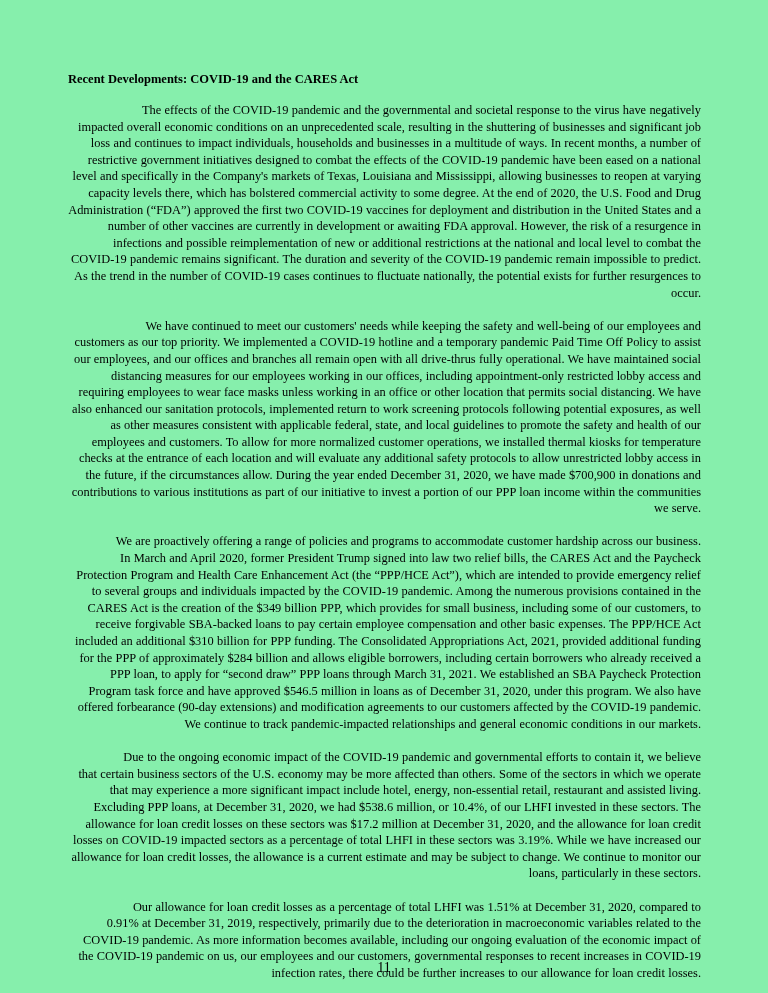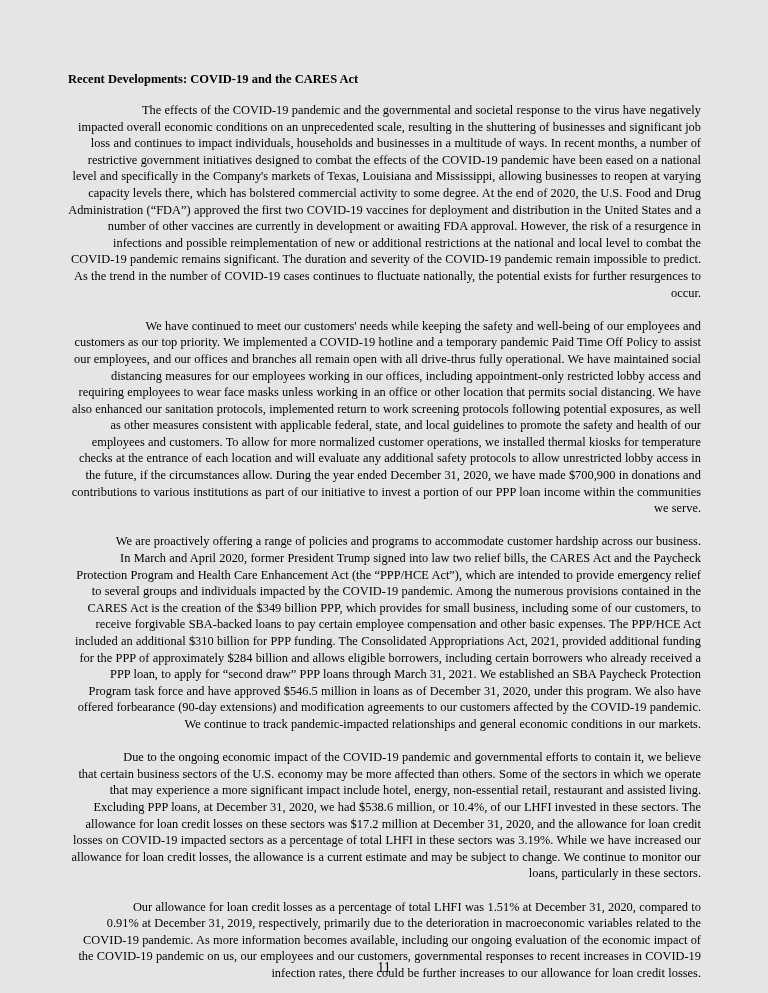--- a/index.html
+++ b/index.html
@@ -4,21 +4,21 @@
 <style>
   html, body {
     margin: 0;
     padding: 0;
     background: #ffffff;
   }
   .page {
     position: relative;
     width: 768px;
     height: 993px;
-    background: #e5e5e5;
+    background: #86efac;
     color: #000000;
     font-family: "Liberation Serif", "DejaVu Serif", serif;
     box-sizing: border-box;
     padding: 71px 67px 11px 68px;
     overflow: hidden;
   }
   .heading {
     font-size: 12.5px;
     line-height: 17px;
     font-weight: bold;

